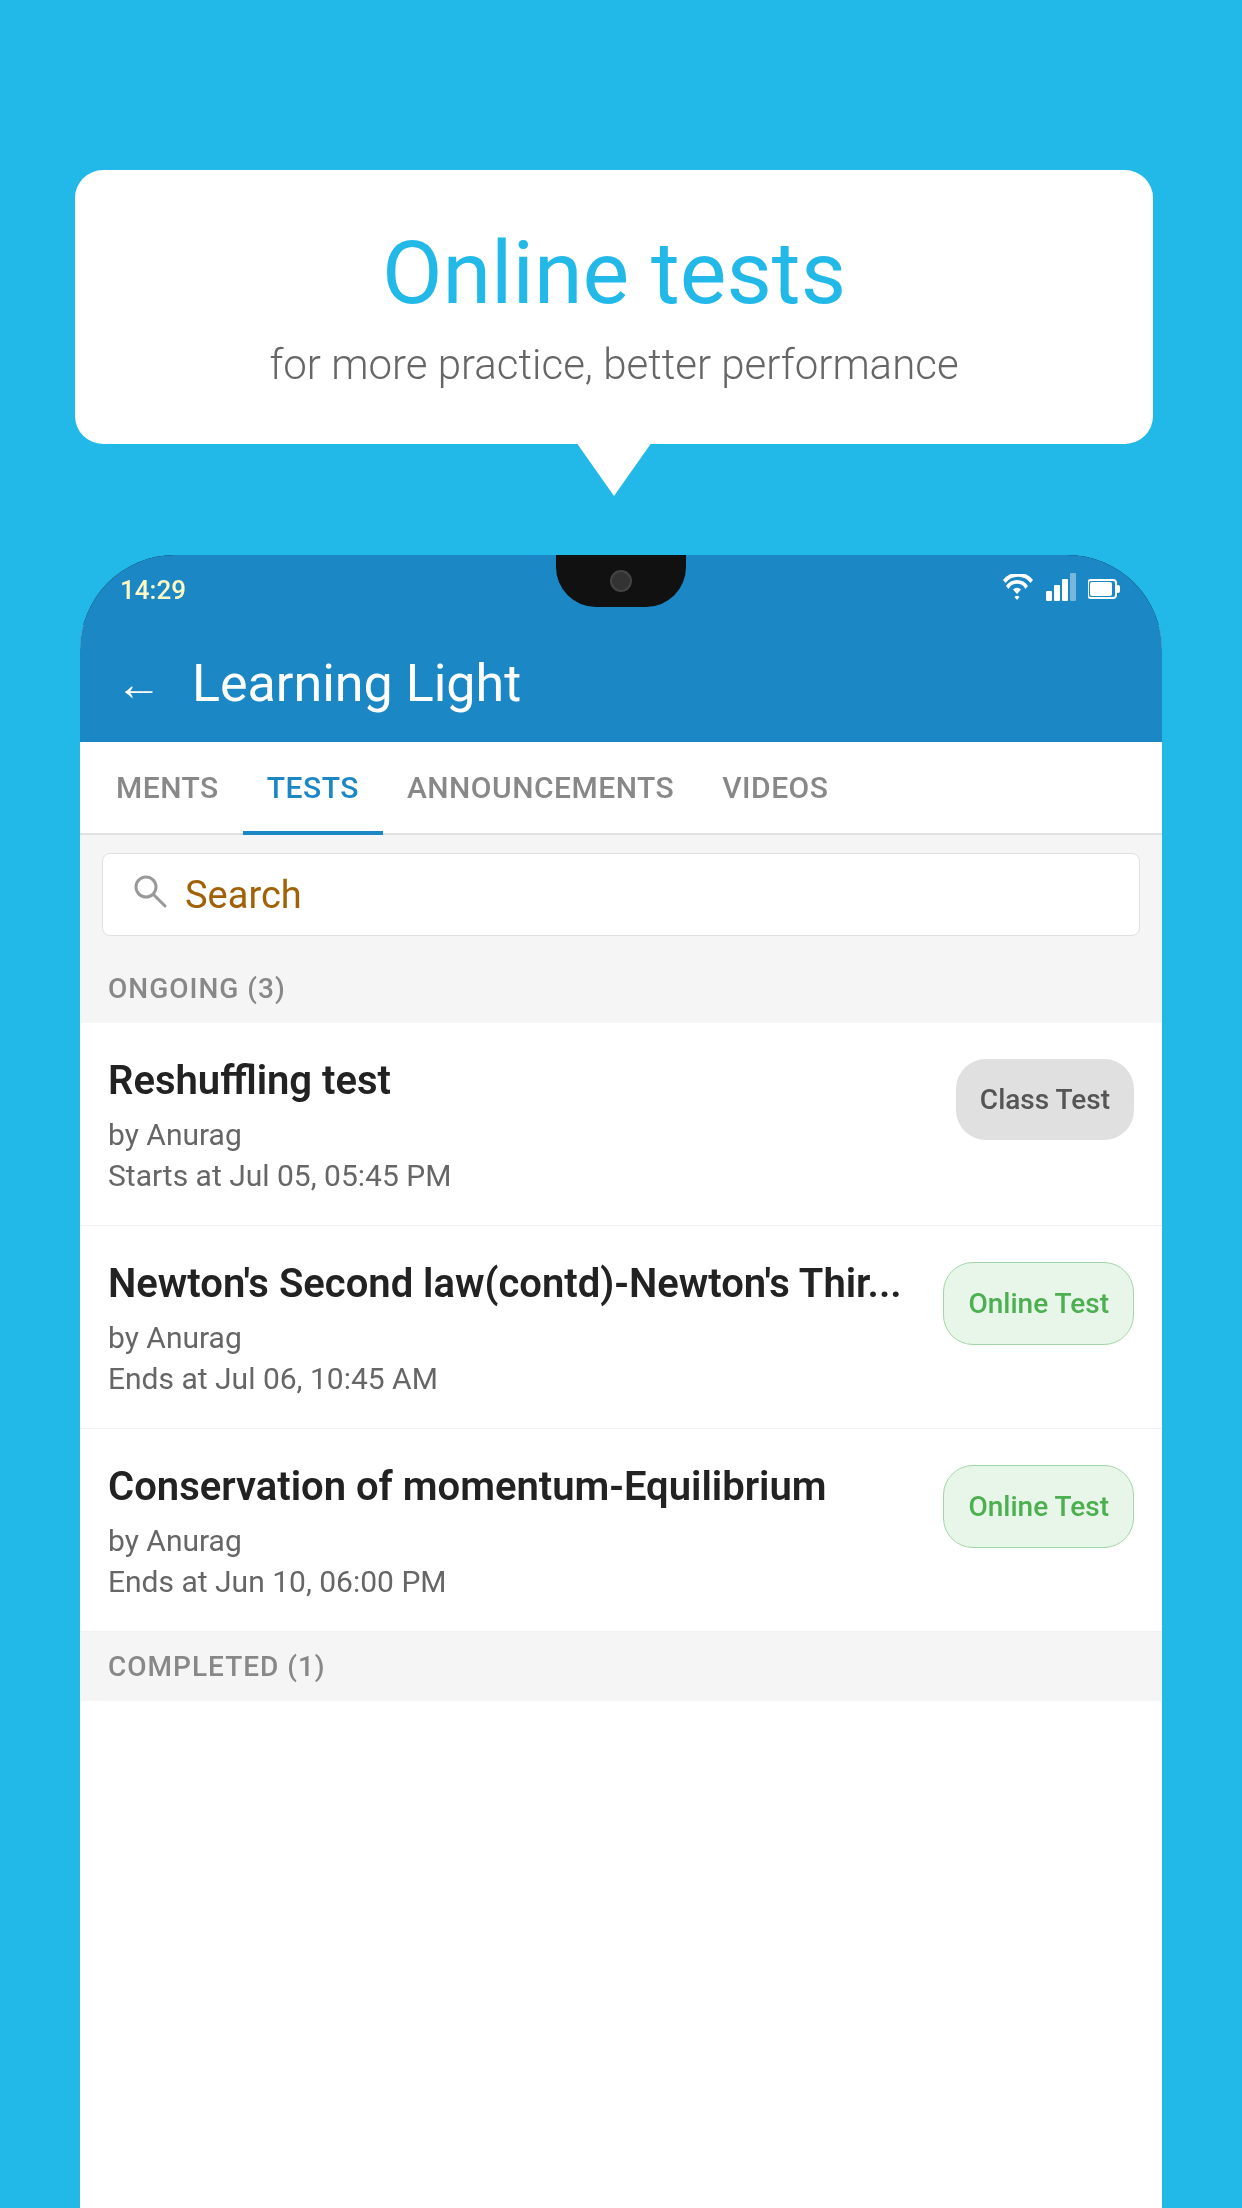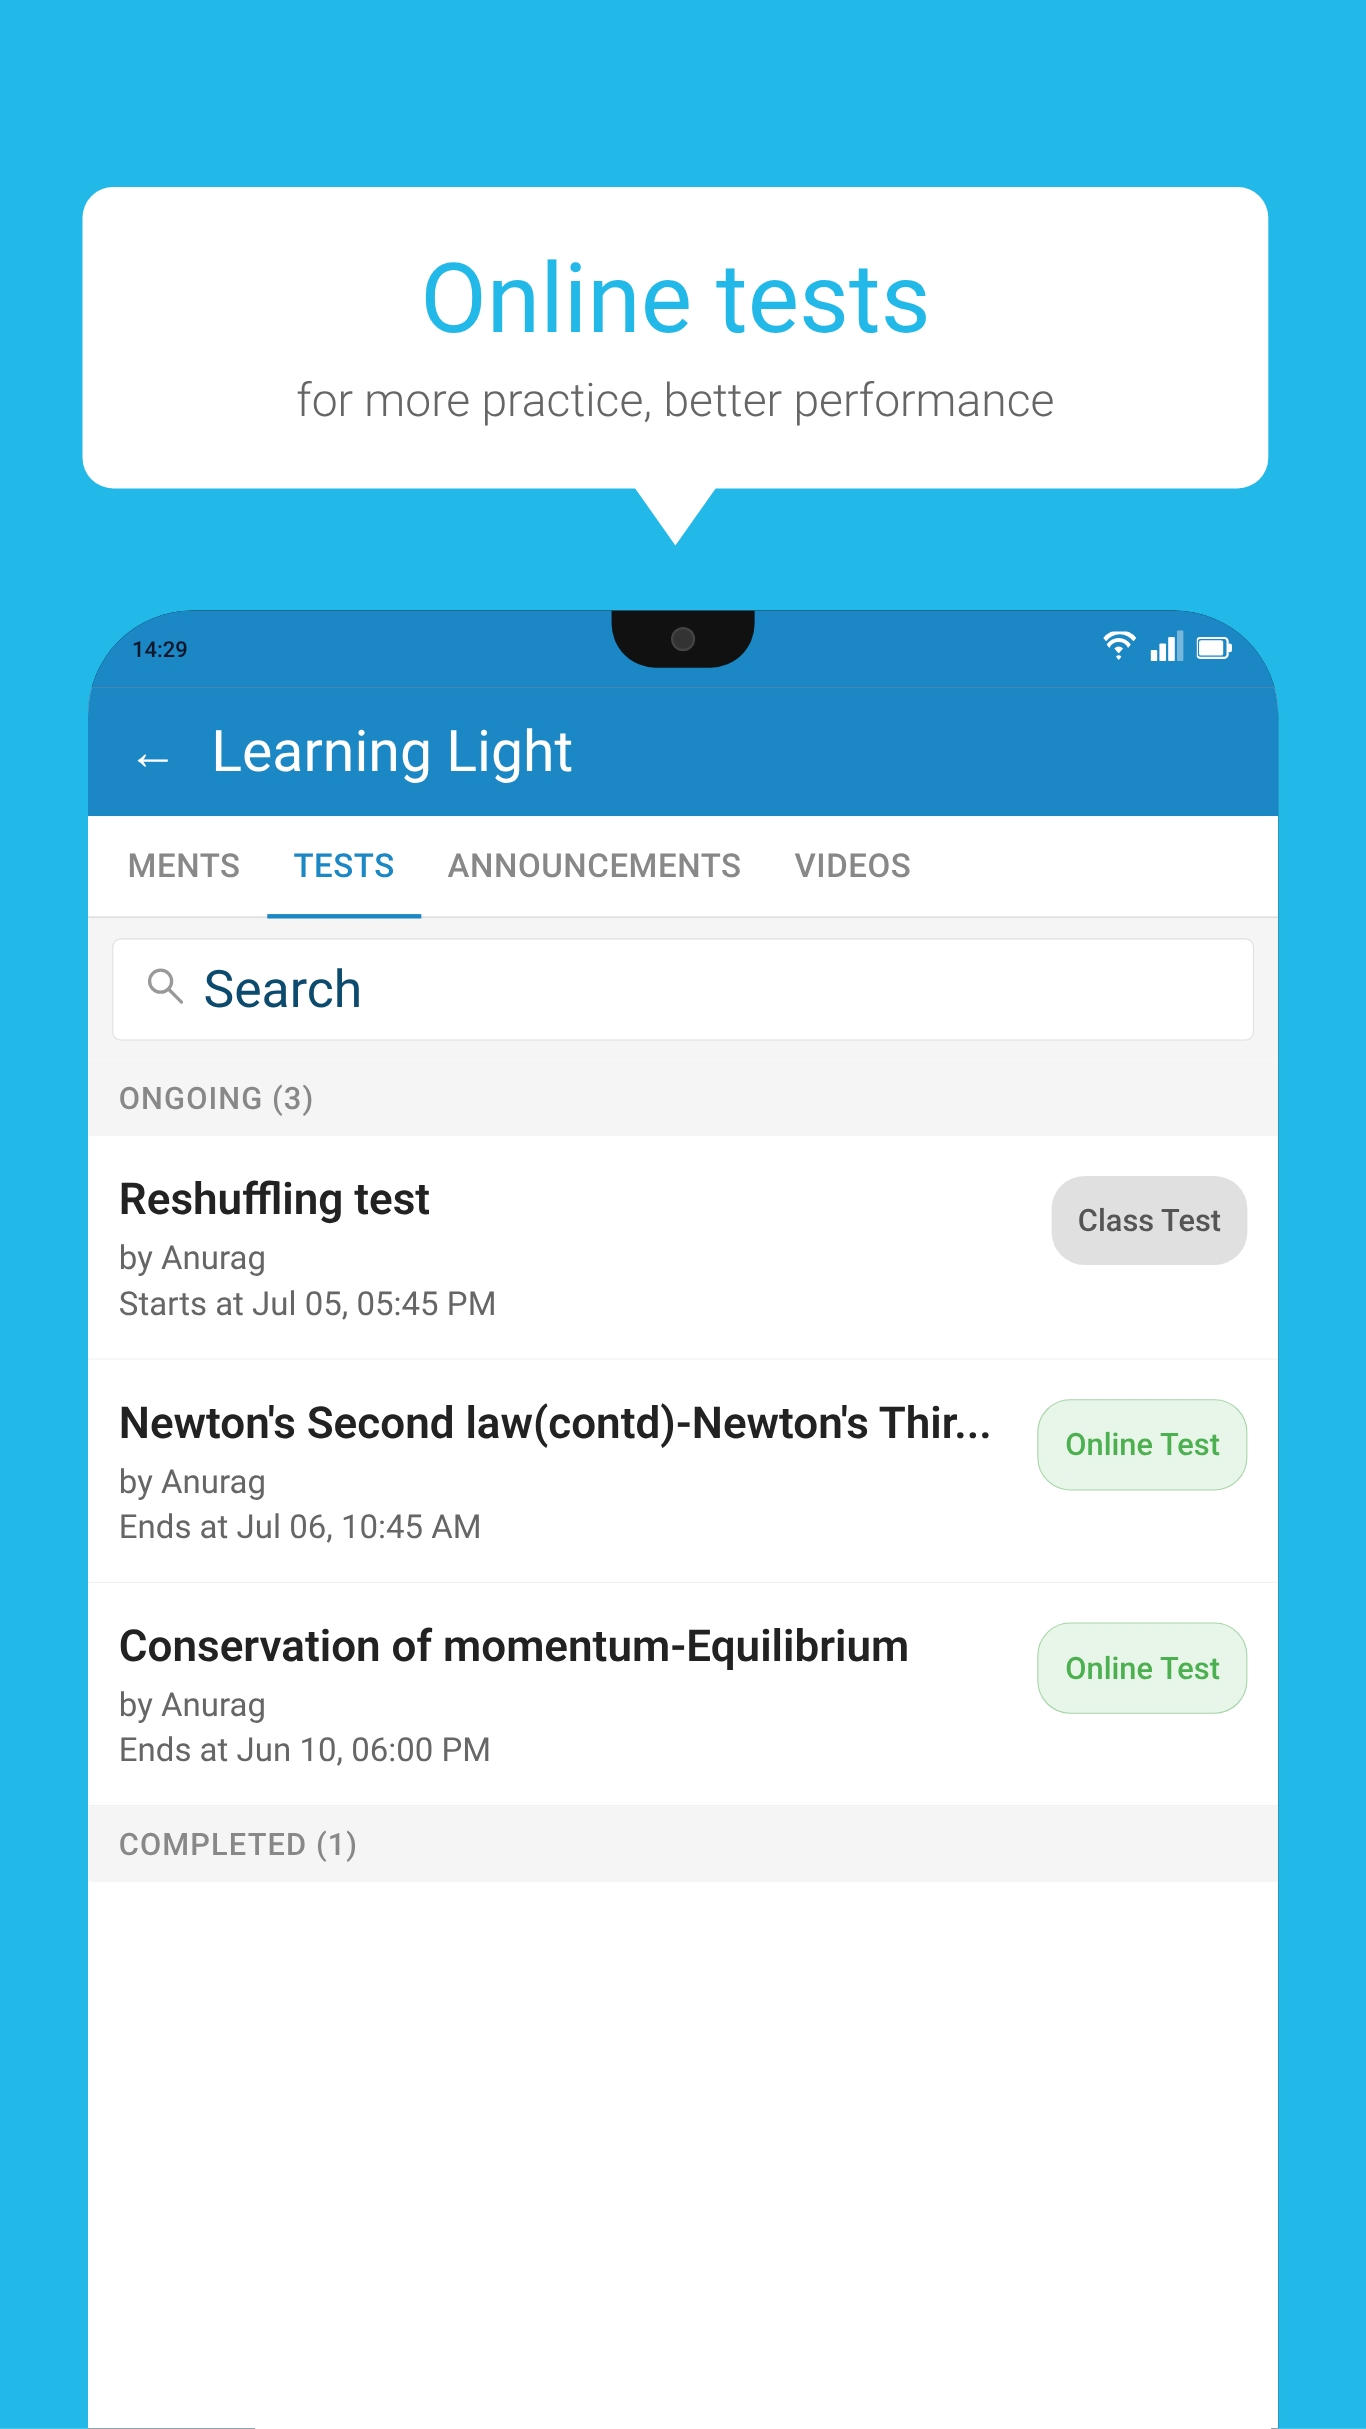--- a/index.html
+++ b/index.html
@@ -89,22 +89,22 @@
 
     .camera-dot {
       width: 22px;
       height: 22px;
       background: #333;
       border-radius: 50%;
       border: 2px solid #444;
     }
 
     .status-time {
-      color: #0f172a;
-      font-size: 20px;
+      color: #fef9c3;
+      font-size: 26px;
       font-weight: 500;
     }
 
     .status-icons {
       display: flex;
       align-items: center;
       gap: 12px;
     }
 
     .status-icon {
@@ -188,22 +188,22 @@
       gap: 18px;
       border: 1px solid #e0e0e0;
     }
 
     .search-icon-svg {
       color: #999;
       font-size: 36px;
     }
 
     .search-placeholder {
-      font-size: 47px;
-      color: #0c4a6e;
+      font-size: 38px;
+      color: #a16207;
     }
 
     
     .section-label {
       background: #f5f5f5;
       padding: 18px 28px;
       font-size: 28px;
       color: #888;
       font-weight: 500;
       letter-spacing: 1px;

